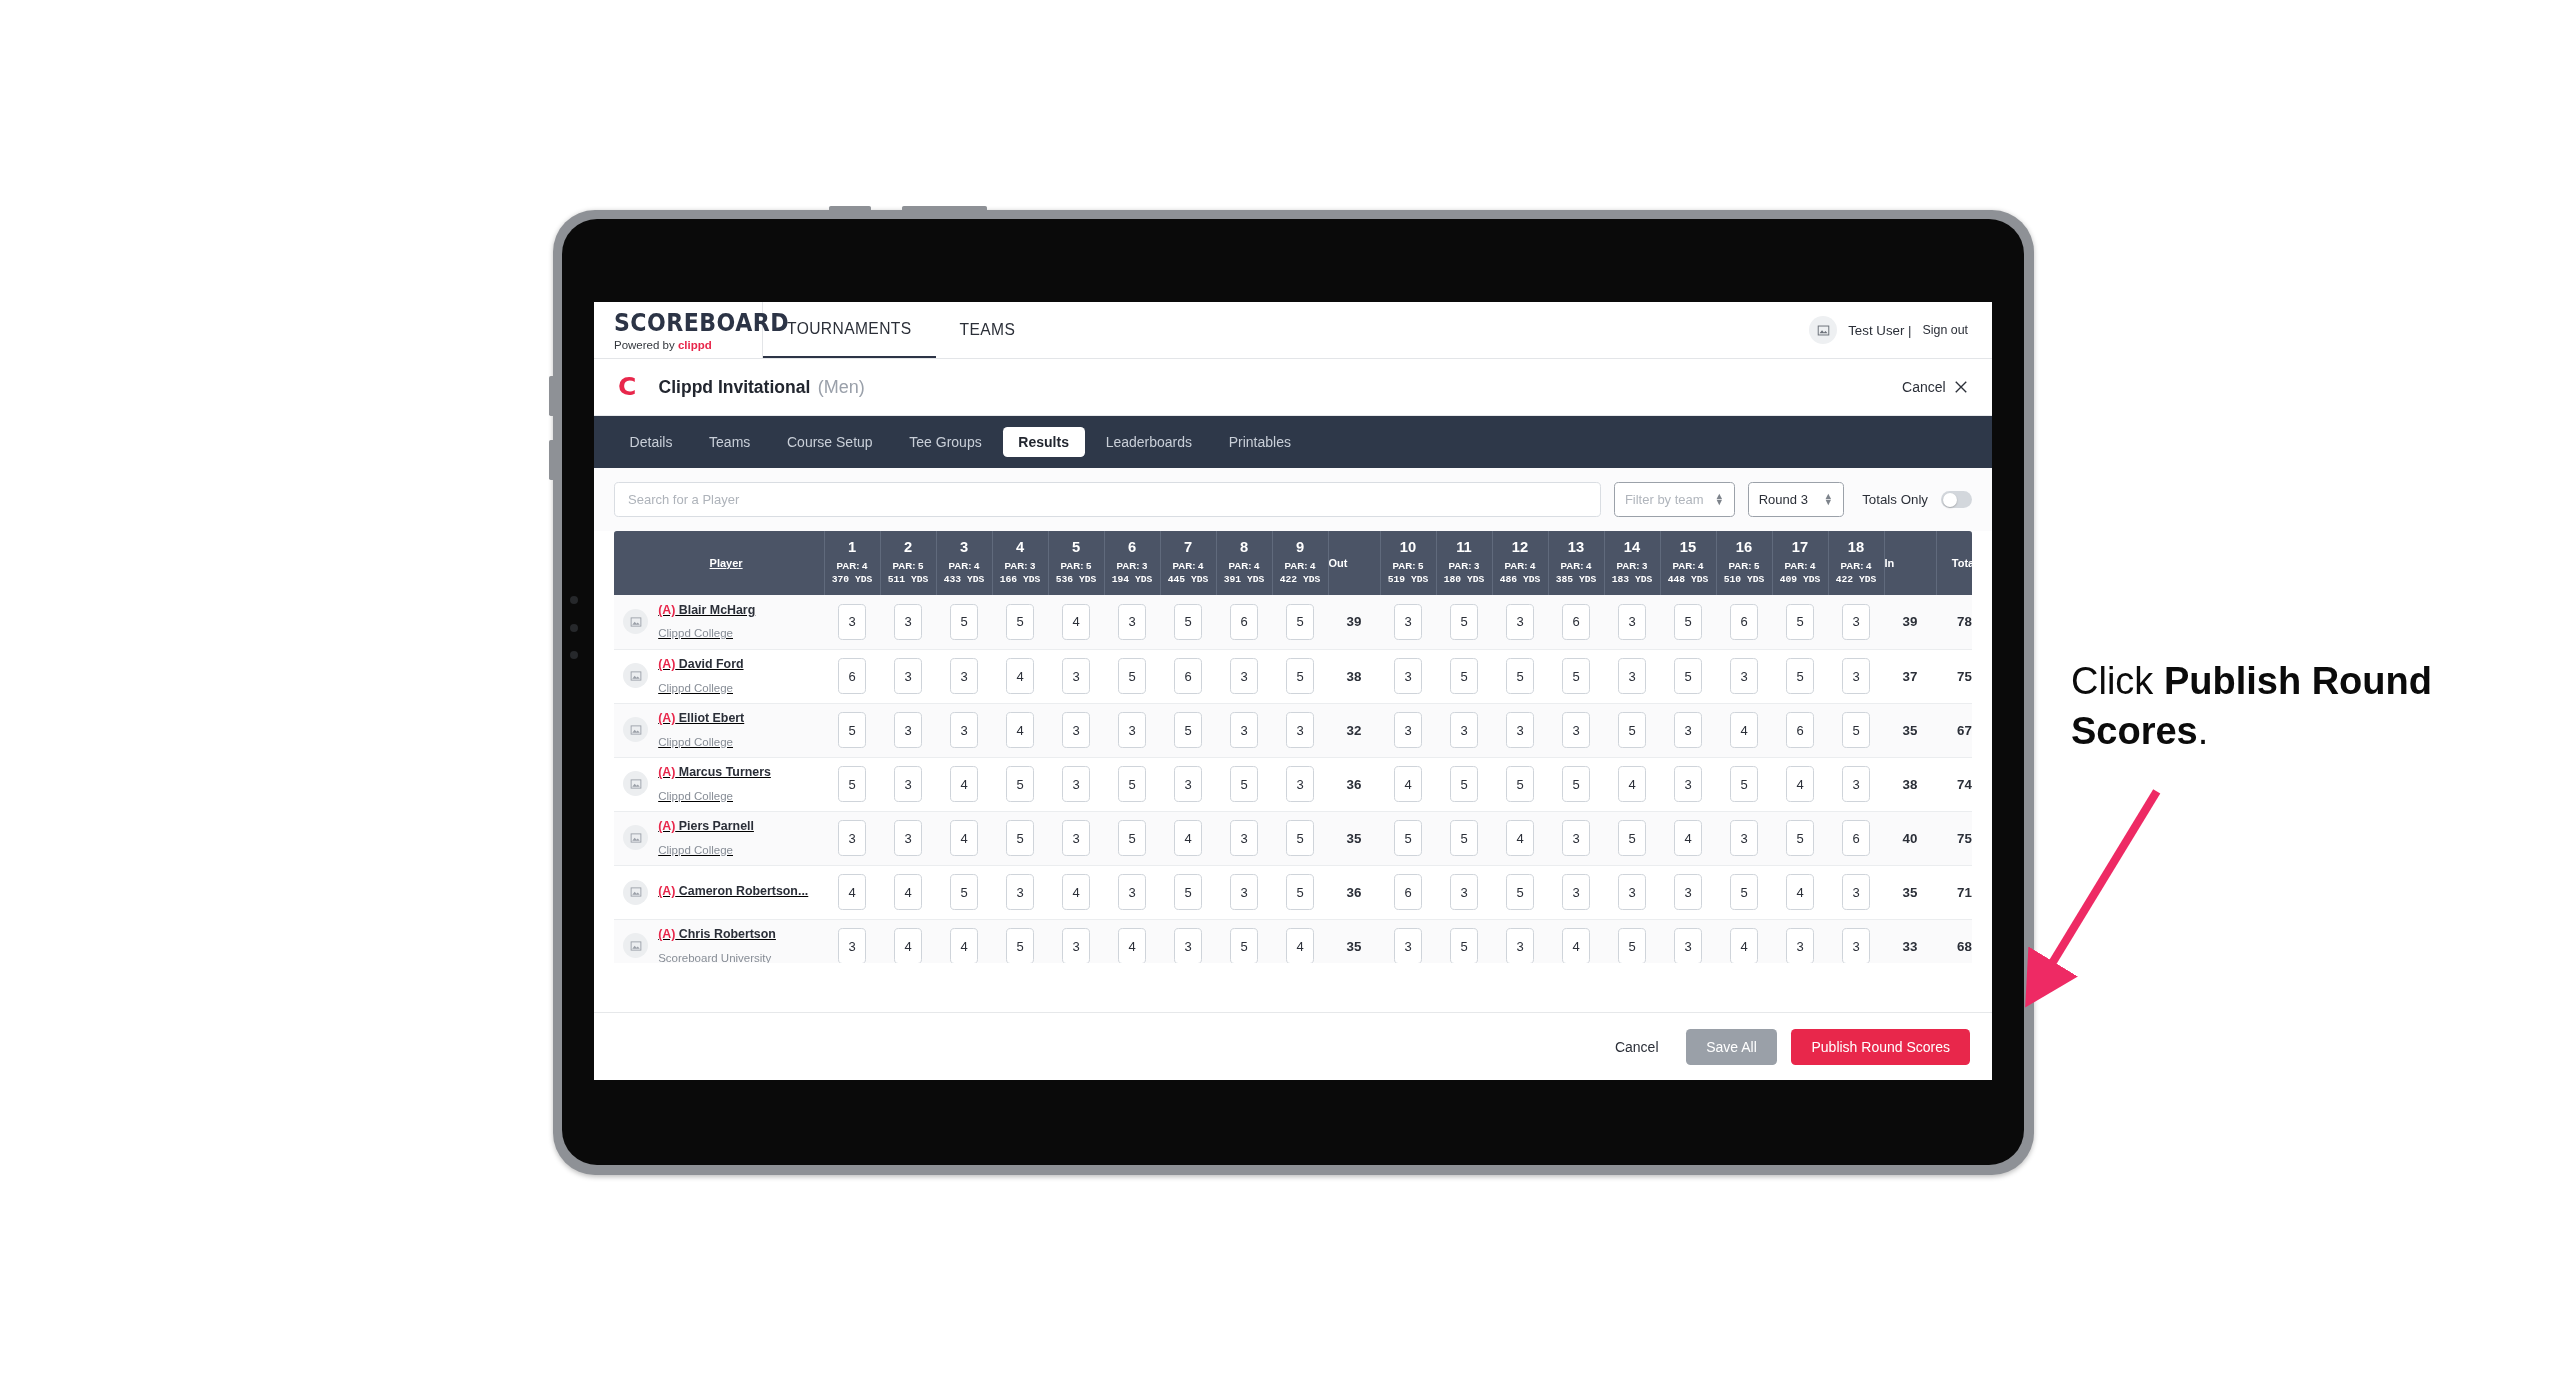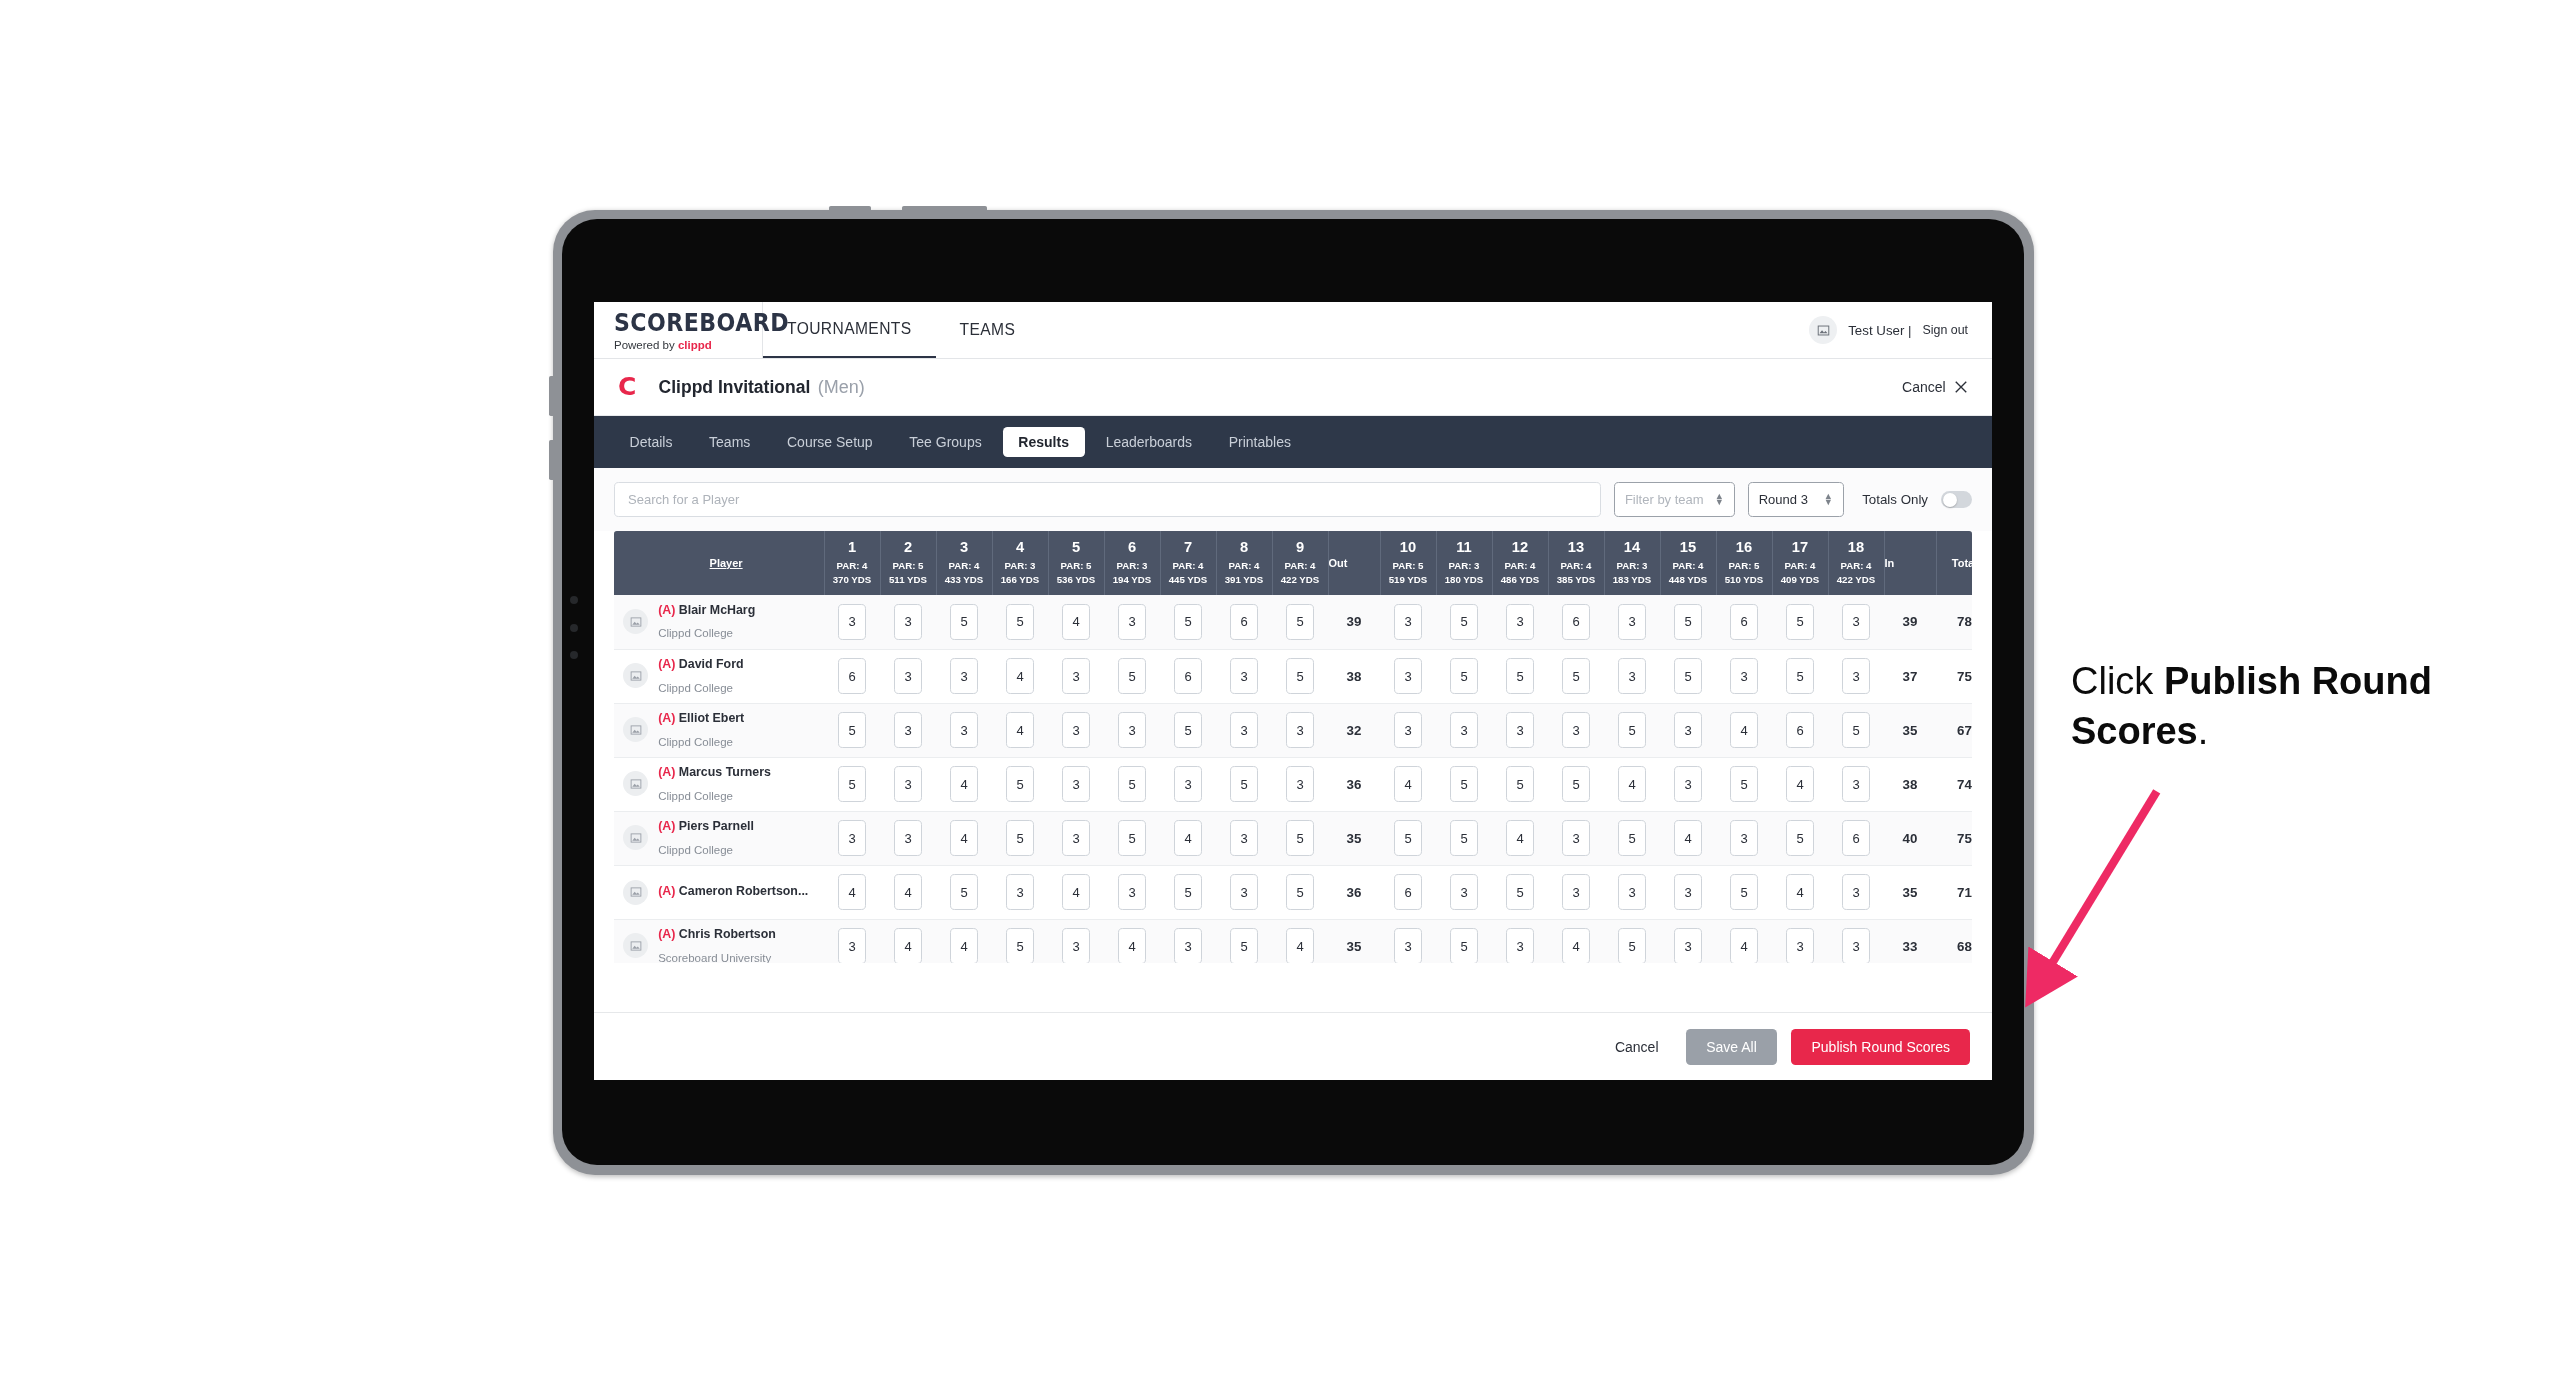--- a/index.html
+++ b/index.html
@@ -199,28 +199,28 @@
   th.col-player {
     width: 210px; text-align: center; padding-left: 14.7px !important;
     font-size: 13.3px;
     text-decoration: underline;
   }
   th.col-hole { width: 56px; text-align: center; }
   th.col-sum  { width: 52px; text-align: left; font-size: 13.3px; }
   th.col-total{ width: 57px; text-align: center; font-size: 13.3px; }
   .hnum { font-size: 14.7px; font-weight: 700; display: block; line-height: 15.6px; }
   .hpar { font-size: 9.7px; font-weight: 600; display: block; line-height: 14px; margin-top: 2.8px; }
-  .hyds { font-size: 9.7px; font-weight: 600; display: block; line-height: 13px; }
+  .hyds { font-size: 9.7px; font-weight: 600; display: block; line-height: 13px; font-family: Liberation Mono, monospace; }
 
   table.sc tbody tr { height: 54px; }
   table.sc tbody tr.odd  { background: #fafafb; }
   table.sc tbody tr.even { background: #ffffff; }
   table.sc tbody td { border-bottom: 0.9px solid #ebedef; padding: 0; vertical-align: middle; }
 
-  .player-cell { display: flex; align-items: center; padding-left: 9.2px; gap: 10px; }
+  .player-cell { display: flex; align-items: center; padding-left: 9.2px; gap: 10px; text-decoration: underline; }
   .p-avatar {
     width: 25px; height: 25px; border-radius: 50%;
     background: #eceef0; flex: 0 0 25px;
     display: flex; align-items: center; justify-content: center;
   }
   .p-text { line-height: 1.22; }
   .p-name { font-size: 12.4px; font-weight: 700; color: #2b2f38; }
   .p-name .amateur { color: #e8274b; }
   .p-team { font-size: 11.5px; color: #878d96; margin-top: 8px; }
 

